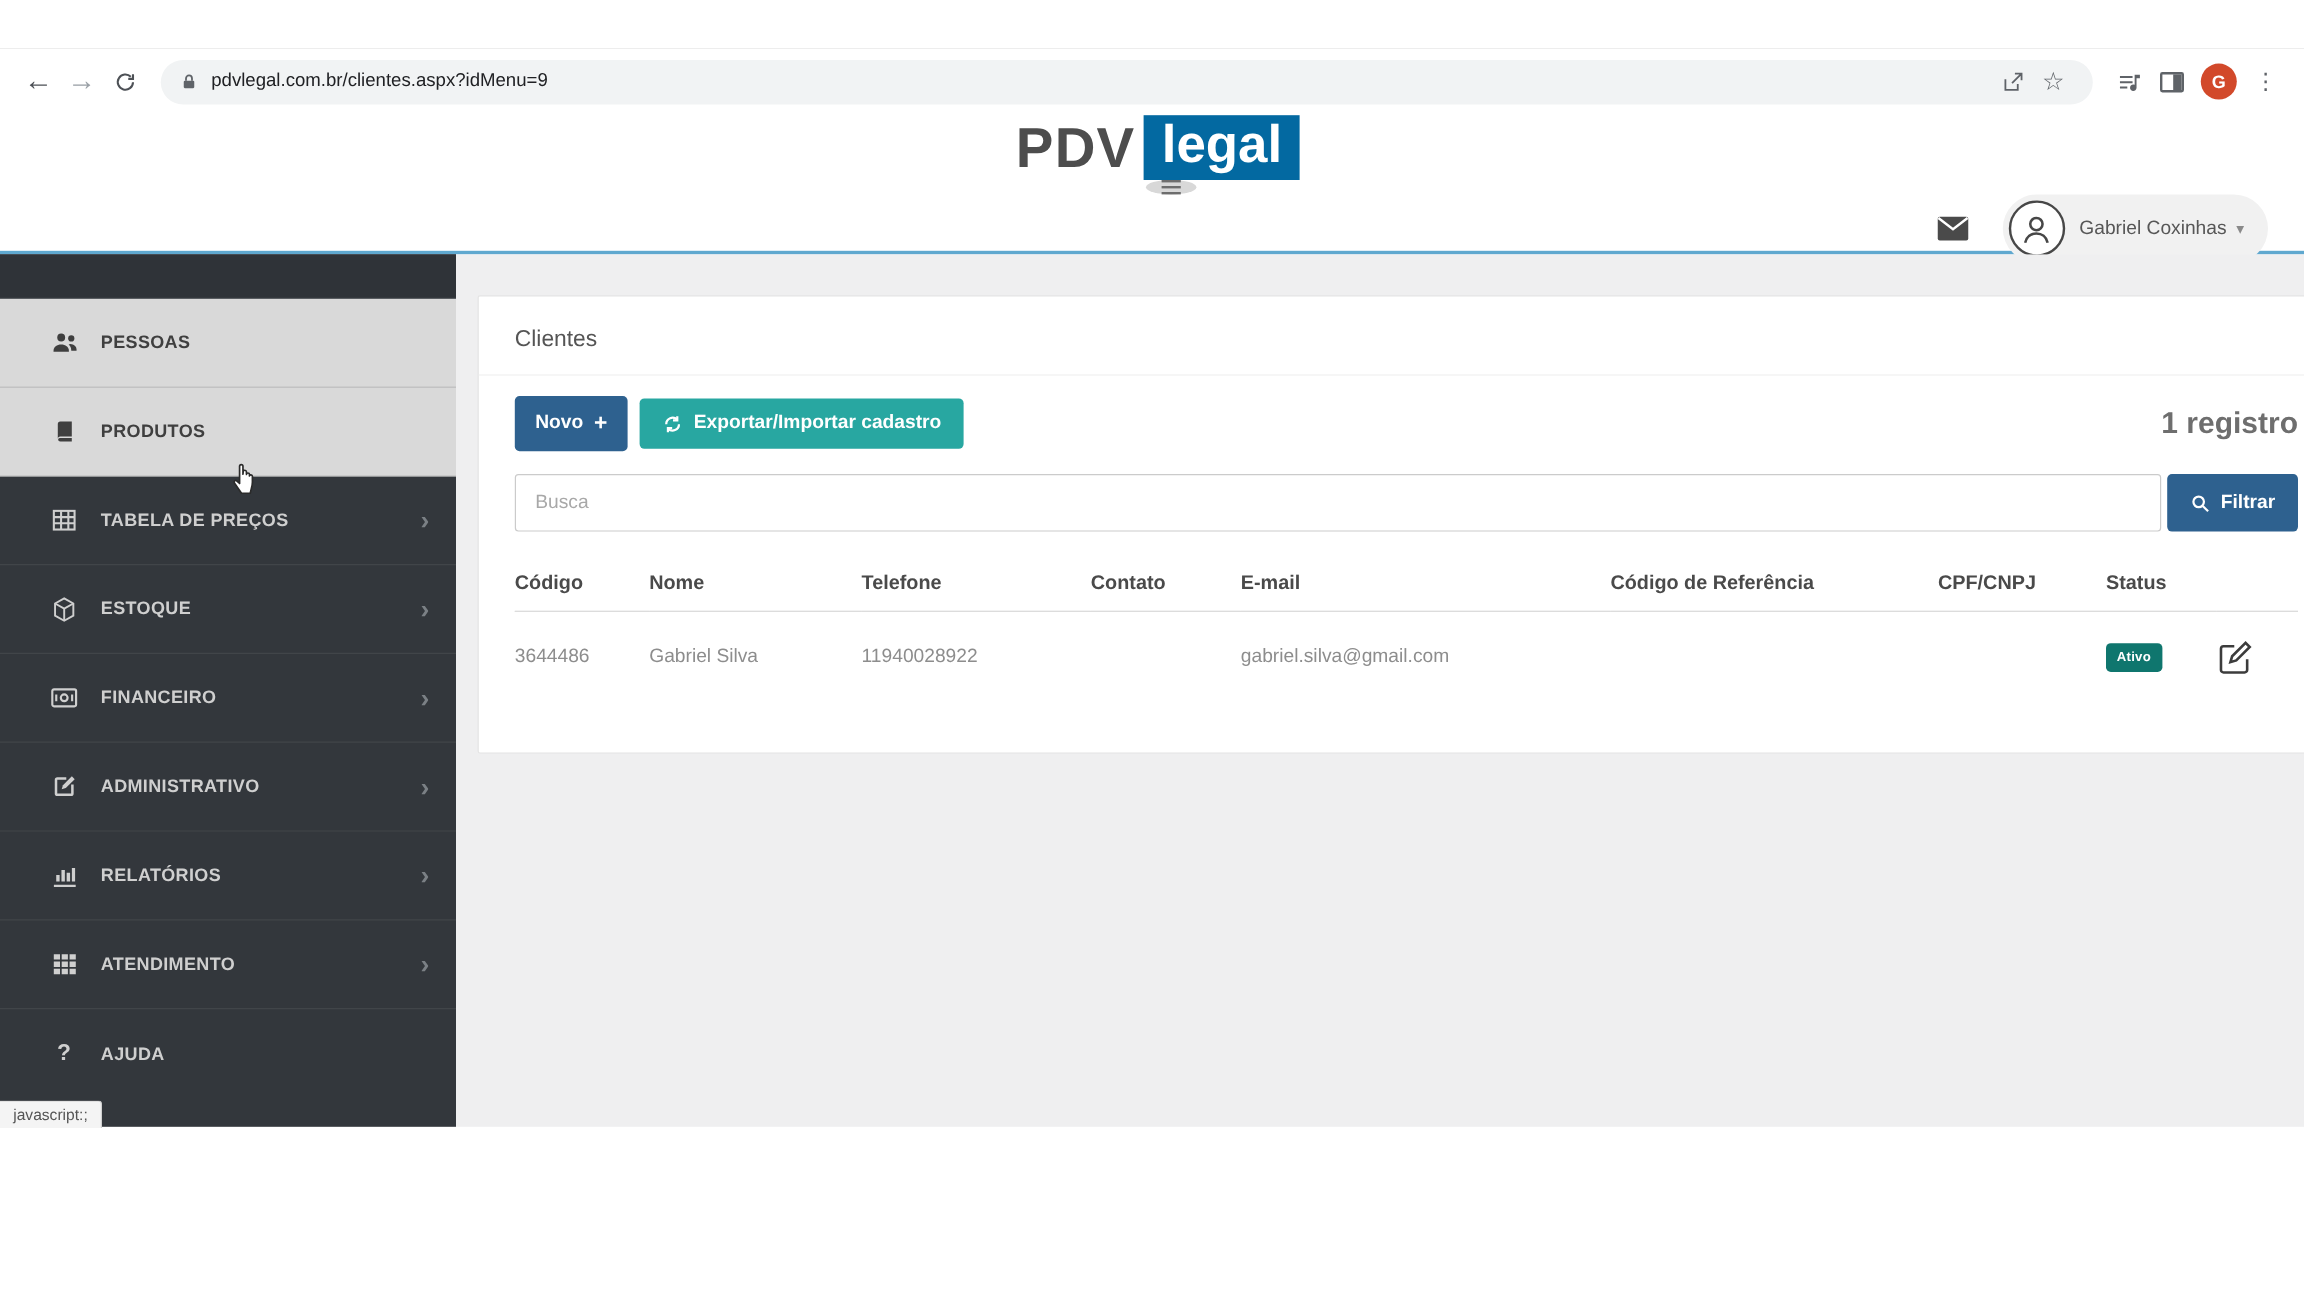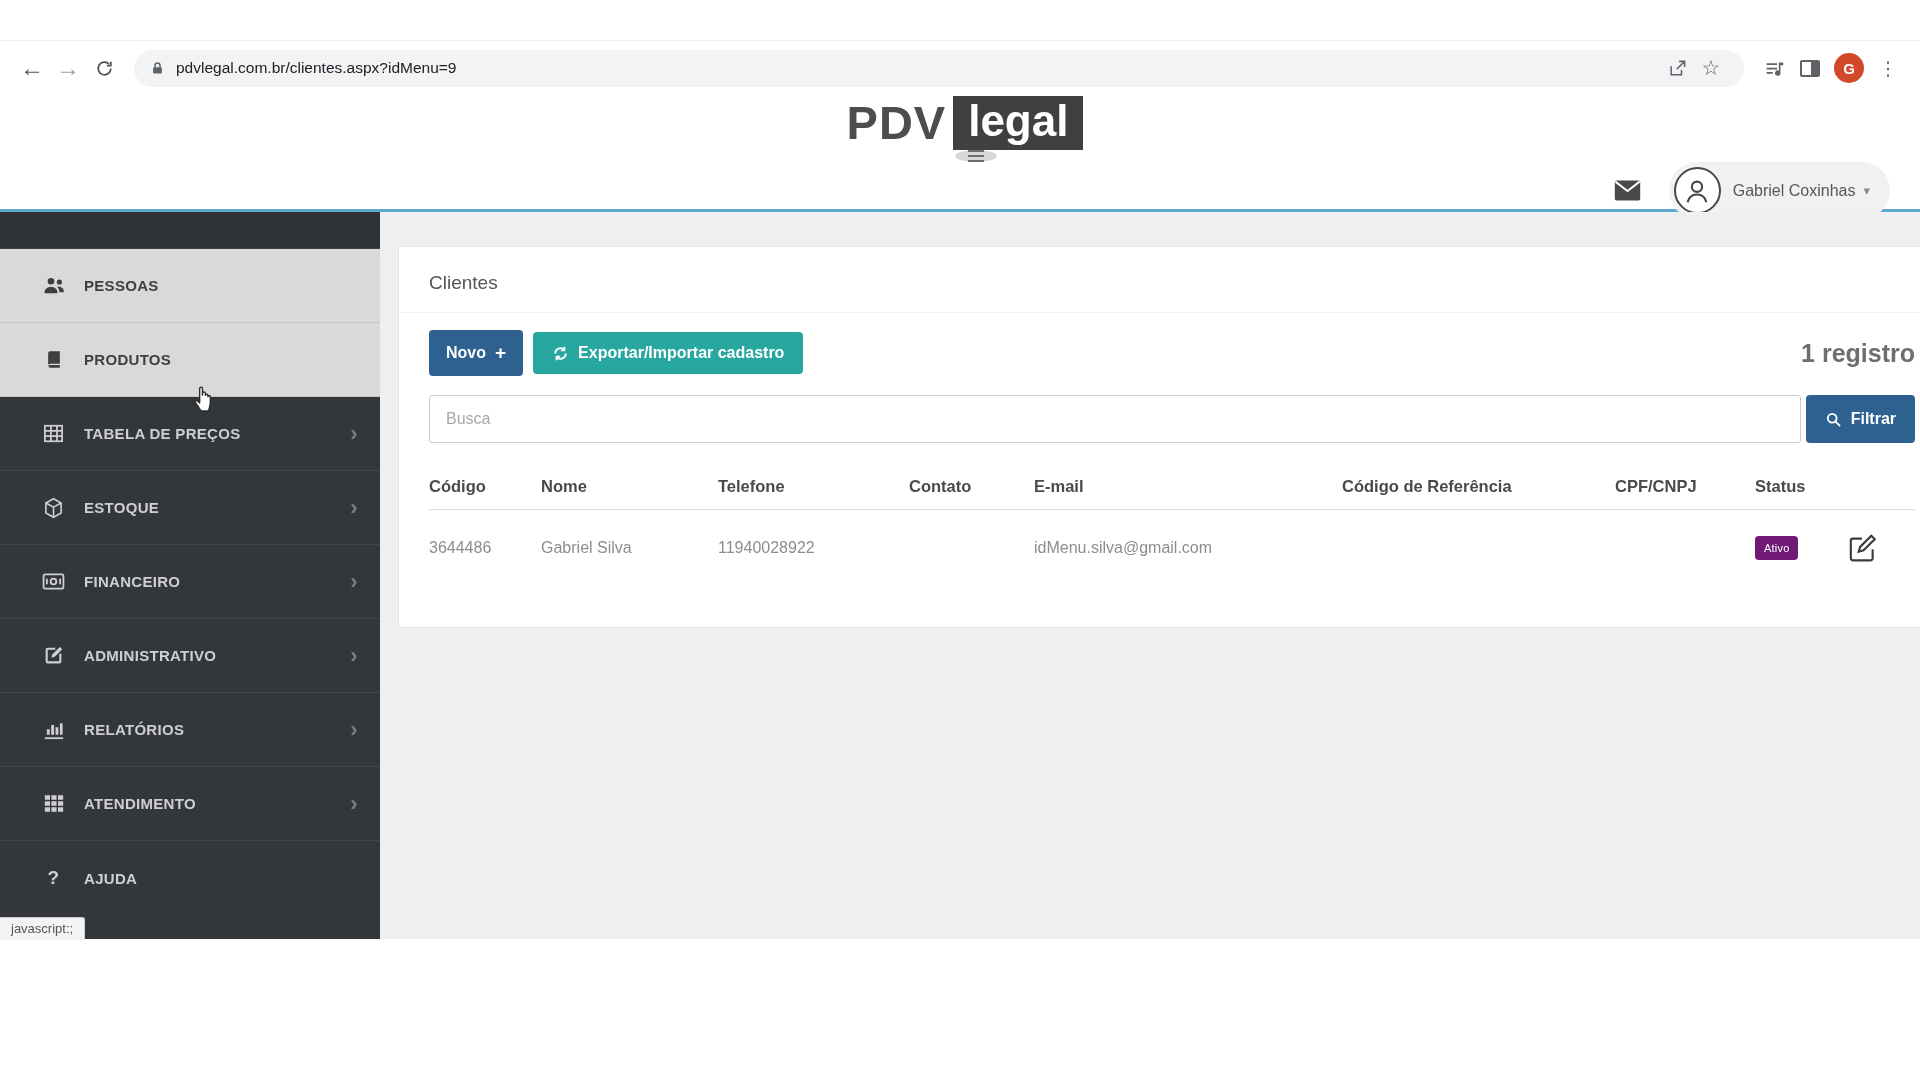--- a/index.html
+++ b/index.html
@@ -21,21 +21,21 @@
   .panel-ic { width:20px; height:17px; border:2px solid #5f6368; border-radius:2px; position:relative; }
   .panel-ic div { position:absolute; top:0; right:0; width:7px; height:100%; background:#5f6368; }
   .avatar-g { width:30px; height:30px; border-radius:50%; background:#d2492a; color:#fff; font-size:15px;
               font-weight:bold; display:flex; align-items:center; justify-content:center; margin:0 6px; cursor:pointer; }
   .kebab { font-size:19px; color:#5f6368; letter-spacing:0; }
 
   
   .appheader { height:114px; display:flex; align-items:center; padding:0 30px 0 40px; background:#fff;flex-direction:column; }
   .logo { display:flex; align-items:center; cursor:pointer; }
   .logo-pdv { font-size:47px; font-weight:bold; color:#4d4d4d; letter-spacing:1px; }
-  .logo-legal { font-size:44px; font-weight:bold; color:#fff; background:#404040; padding:3px 15px 7px; margin-left:7px; line-height:1; }
+  .logo-legal { font-size:44px; font-weight:bold; color:#fff; background:#0369a1; padding:3px 15px 7px; margin-left:7px; line-height:1; }
   .hamburger { width:42px; height:42px; border-radius:50%; background:#d8d8d8; margin-left:22px;
                display:flex; flex-direction:column; align-items:center; justify-content:center; gap:3px; cursor:pointer; }
   .hamburger span { display:block; width:16px; height:2px; background:#6d6d6d; }
   .header-right { margin-left:auto; display:flex; align-items:center; gap:28px; }
   .envelope { color:#4a4a4a; cursor:pointer; display:flex; }
   .userpill { display:flex; align-items:center; background:#f1f1f1; border-radius:30px; padding:5px 20px 5px 5px; cursor:pointer; }
   .avatar-outline { width:47px; height:47px; border-radius:50%; border:2px solid #474747; color:#474747;
                     display:flex; align-items:center; justify-content:center; background:#fff; overflow:hidden; }
   .username { font-size:16px; color:#575757; margin:0 8px 0 12px; }
   .caret { font-size:13px; color:#8a8a8a; }
@@ -63,21 +63,21 @@
   .count { margin-left:auto; font-size:25px; color:#6e6e6e; font-weight:600; }
   .search-row { display:flex; padding:19px 30px 0; }
   .search-input { flex:1; height:48px; border:1px solid #cbcbcb; border-radius:3px; padding:0 16px;
                   font-size:16px; color:#444; font-family:inherit; }
   .search-input::placeholder { color:#a8a8a8; }
   .btn-filtrar { background:#2e618f; padding:0 19px; height:48px; margin-left:5px;text-align:right; }
   .table-wrap { padding:2px 30px 40px; }
   table { width:100%; border-collapse:collapse; table-layout:fixed; margin-top:18px; }
   th { text-align:left; font-size:16.5px; color:#4a4a4a; padding:14px 4px 13px 0; font-weight:bold; border-bottom:1px solid #dcdcdc; }
   td { font-size:16px; color:#8d8d8d; padding:22px 4px 20px 0; vertical-align:middle; }
-  .badge { display:inline-block; background:#701a75; color:#fff; font-size:11px; font-weight:normal;
+  .badge { display:inline-block; background:#0f766e; color:#fff; font-size:11px; font-weight:bold;
            padding:6px 9px; border-radius:4px; letter-spacing:.2px; }
   .edit-btn { background:none; border:none; cursor:pointer; display:flex; padding:0; }
 
   .status-tip { position:absolute; left:0; bottom:0; background:#f4f4f4; border:1px solid #cfcfcf;
                 border-left:none; border-bottom:none; border-top-right-radius:3px; padding:3px 11px 4px;
                 font-size:13px; color:#555; }
   .cursor { position:absolute; left:190px; top:380px; z-index:10; }
 </style>
 </head>
 <body>
@@ -316,21 +316,21 @@
                 <th>Status</th>
                 <th></th>
               </tr>
             </thead>
             <tbody>
               <tr>
                 <td>3644486</td>
                 <td>Gabriel Silva</td>
                 <td>11940028922</td>
                 <td></td>
-                <td>idMenu.silva@gmail.com</td>
+                <td>gabriel.silva@gmail.com</td>
                 <td></td>
                 <td></td>
                 <td>
                   <span class="badge">Ativo</span>
                 </td>
                 <td>
                   <button class="edit-btn">
                     <span style="display:flex">
                       <svg width="31" height="31" viewBox="0 0 26 26" fill="none" stroke="#3c3c3c" stroke-width="1.8">
                           <path d="M21.5 14.5V22a1.8 1.8 0 0 1-1.8 1.8H5A1.8 1.8 0 0 1 3.2 22V7.3A1.8 1.8 0 0 1 5 5.5h7.5"></path>

